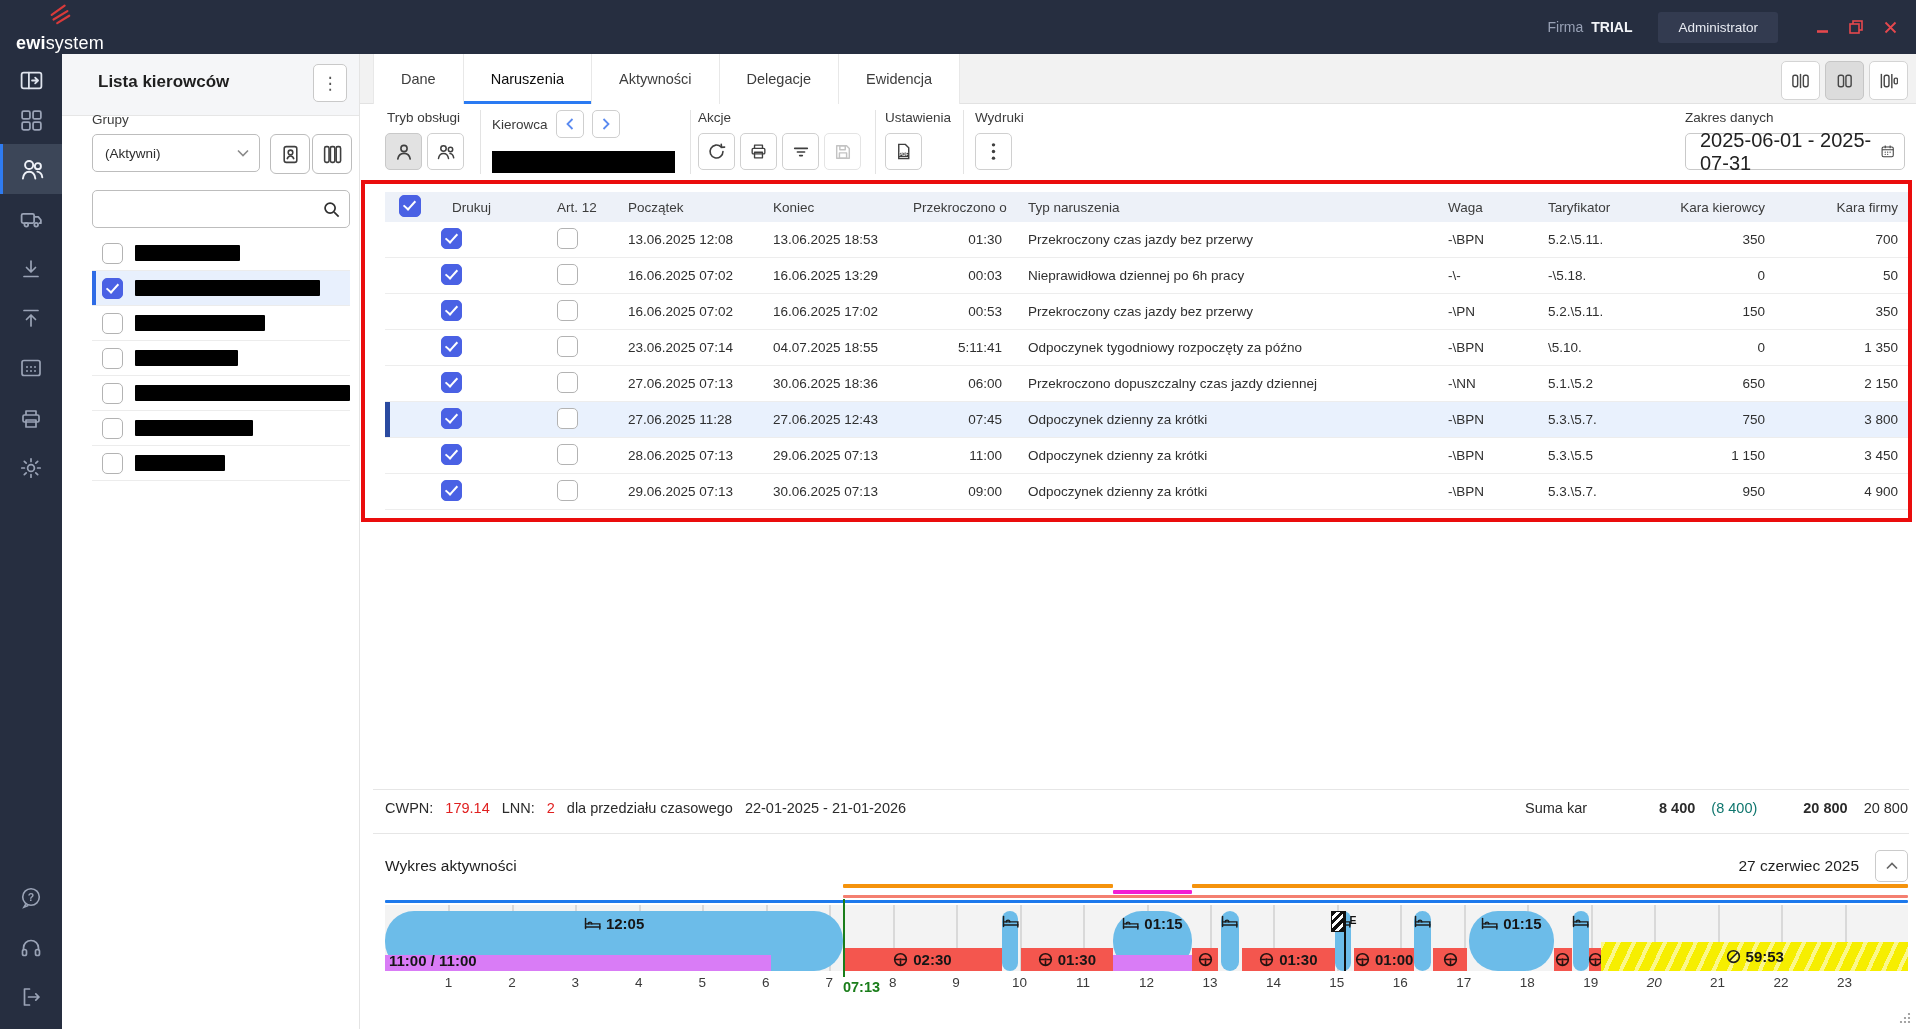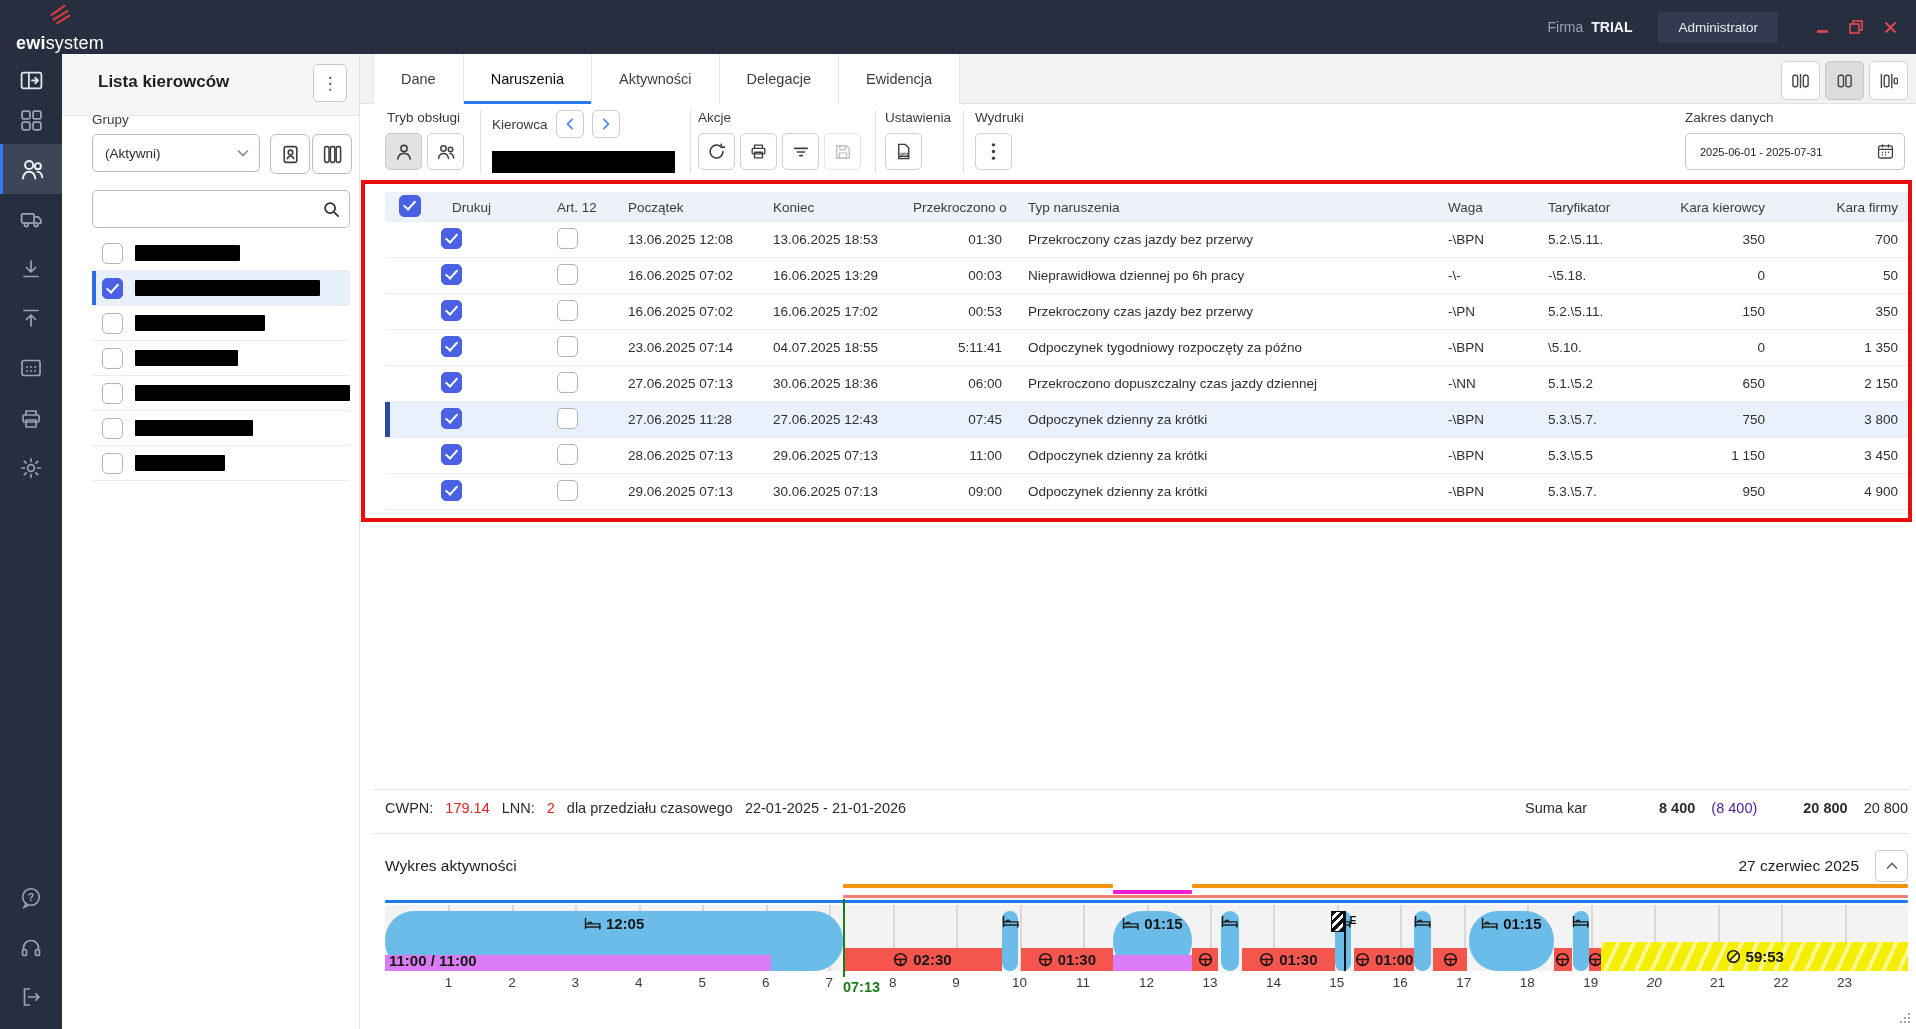--- a/index.html
+++ b/index.html
@@ -55,21 +55,21 @@
   .toolbar{position:absolute;left:0;top:50px;width:100%;height:76px;background:#fff;}
   .tsec{position:absolute;top:6px;}
   .tlabel{font-size:13.5px;color:#3a3a3a;margin-bottom:8px;display:flex;align-items:center;gap:8px;}
   .trow-btns{display:flex;gap:5px;margin-top:8px;}
   .tbtn{width:37px;height:37px;border:1px solid #d0d0d0;border-radius:5px;background:#fff;display:flex;align-items:center;justify-content:center;cursor:pointer;box-sizing:border-box;}
   .tbtn.active{background:#e2e2e2;border-color:#c9c9c9;}
   .tbtn.disabled{border-color:#e4e4e4;cursor:default;}
   .navbtn{width:26px;height:26px;border:1px solid #cfcfcf;border-radius:5px;background:#fff;display:flex;align-items:center;justify-content:center;cursor:pointer;}
   .vsep{position:absolute;top:56px;width:1px;height:64px;background:#e3e3e3;}
   .redacted-driver{width:183px;height:22px;background:#000;margin-top:13px;}
-  .zakres-input{width:220px;height:37px;border:1px solid #c9c9c9;border-radius:5px;display:flex;align-items:center;justify-content:space-between;padding:0 9px 0 14px;box-sizing:border-box;font-size:11px;color:#222;margin-top:8px;background:#fff;cursor:text;}
+  .zakres-input{width:220px;height:37px;border:1px solid #c9c9c9;border-radius:5px;display:flex;align-items:center;justify-content:space-between;padding:0 9px 0 14px;box-sizing:border-box;font-size:20px;color:#222;margin-top:8px;background:#fff;cursor:text;}
   
   .tablewrap{position:absolute;left:25px;top:138px;width:1523px;}
   .thead,.trw{display:grid;grid-template-columns:45px 115px 75px 145px 140px 107px 428px 100px 105px 130px 1fr;align-items:center;}
   .thead{height:30px;background:#edf1f8;font-size:13.5px;color:#3c3c3c;}
   .trw{height:35px;border-bottom:1px solid #ededed;font-size:13.5px;color:#2f2f2f;background:#fff;position:relative;cursor:pointer;}
   .trw.selected{background:#e9f1fd;}
   .trw.selected::before{content:"";position:absolute;left:0;top:0;bottom:0;width:5px;background:#2a4aa0;}
   .tc{padding-left:8px;box-sizing:border-box;white-space:nowrap;overflow:hidden;}
   .tc.c0{padding-left:14px;}
   .tc.c1h{padding-left:22px;}
@@ -81,21 +81,21 @@
   .red-box{position:absolute;left:361px;top:180px;width:1551px;height:342px;border:4px solid #ea0d0d;box-sizing:border-box;pointer-events:none;z-index:50;}
   
   .hsep{position:absolute;left:13px;width:1536px;height:1px;background:#e6e6e6;}
   .statusrow{position:absolute;left:25px;top:741px;width:1523px;height:26px;display:flex;align-items:center;justify-content:space-between;font-size:14.5px;color:#2b2b2b;}
   .status-left span{margin-right:12px;}
   .status-left .red{color:#e02020;}
   .status-right{display:flex;align-items:center;}
   .status-right .lab{margin-right:72px;}
   .status-right b{font-weight:700;}
   .status-right .v1{margin-right:16px;}
-  .status-right .v2{margin-right:46px;color:#4c1d95;}
+  .status-right .v2{margin-right:46px;color:#0f766e;}
   .status-right .v3{margin-right:16px;}
   .chart-head{position:absolute;left:25px;top:796px;width:1523px;height:32px;display:flex;align-items:center;justify-content:space-between;}
   .chart-title{font-size:15.5px;color:#1e1e1e;}
   .chart-date-wrap{display:flex;align-items:center;gap:16px;}
   .chart-date{font-size:15.5px;color:#1e1e1e;}
   .collapse-btn{width:31px;height:30px;border:1px solid #cbcbcb;border-radius:5px;background:#fff;display:flex;align-items:center;justify-content:center;cursor:pointer;}
   .chart{position:absolute;left:25px;top:830px;width:1523px;height:130px;}
   .iline{position:absolute;border-radius:1px;}
   .plot{position:absolute;left:0;top:21px;width:100%;height:66px;background:#f3f3f3;}
   .grid{position:absolute;top:0;width:2px;height:66px;background:#d9d9d9;}

